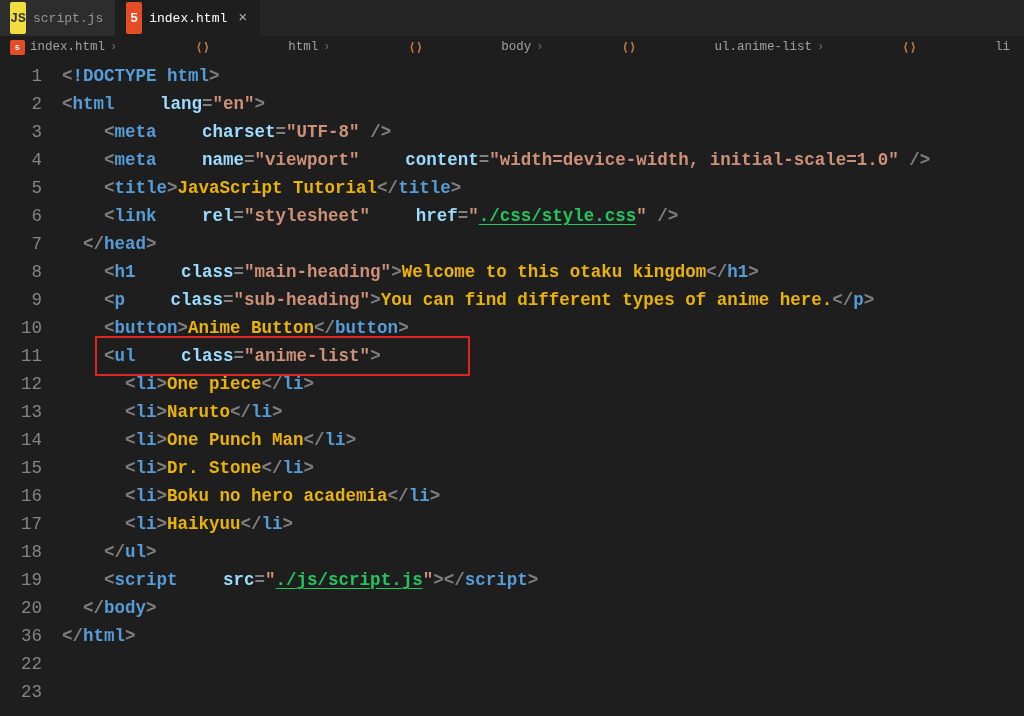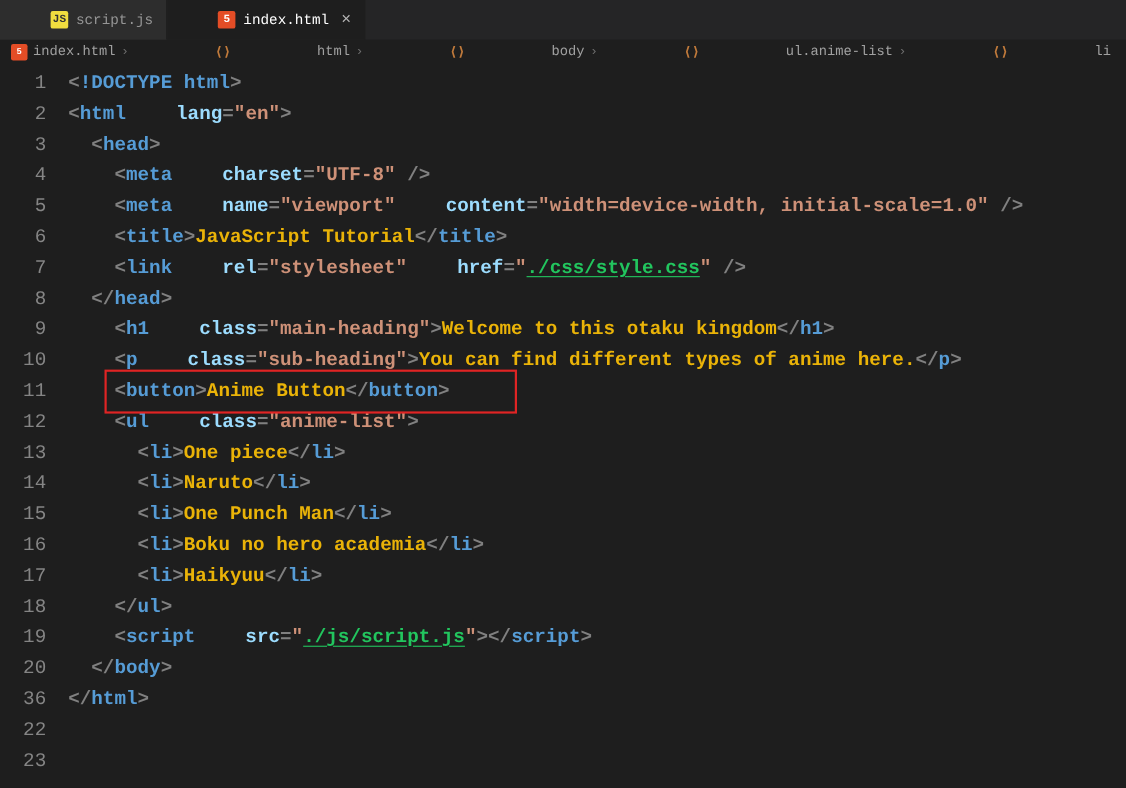--- a/index.html
+++ b/index.html
@@ -28,28 +28,27 @@
     color: #969696;
     background: #2d2d2d;
     border-right: 1px solid #1e1e1e;
   }
   .tab.active {
     background: #1e1e1e;
     color: #ffffff;
   }
   .tab-icon {
     width: 16px;
-    height: 16px;
+    height: 32px;
     display: flex;
     align-items: center;
     justify-content: center;
-    font-size: 10px;
+    font-size: 13px;
     font-weight: bold;
     border-radius: 2px;
-    margin-left: 36px;
   }
   .tab-icon.js { background: #f1dd3f; color: #333; }
   .tab-icon.html { background: #e44d26; color: #fff; }
   .tab-close {
     margin-left: 4px;
     font-size: 15px;
     color: #b5b5b5;
     line-height: 1;
   }
   .breadcrumbs {
@@ -174,21 +173,20 @@
   </div>
 
   <div class="code" style="position:relative;font-weight:bold;">
 
     <div class="red-box" style="left:33px;top:274px;width:375px;height:40px;"></div>
 
     <div class="code-line"><span class="pun">&lt;</span><span class="tag">!DOCTYPE</span><span class="txt"> </span><span class="tag">html</span><span class="pun">&gt;</span></div>
 
     <div class="code-line"><span class="pun">&lt;</span><span class="tag">html</span><span class="txt"> </span><span class="attr">lang</span><span class="pun">=</span><span class="str">"en"</span><span class="pun">&gt;</span></div>
 
-    <div class="code-line"><span class="txt">  </span><span class="pun">&lt;</span><span class="tag">head</span><span class="pun">&gt;</span></div>
 
     <div class="code-line"><span class="txt">    </span><span class="pun">&lt;</span><span class="tag">meta</span><span class="txt"> </span><span class="attr">charset</span><span class="pun">=</span><span class="str">"UTF-8"</span><span class="txt"> </span><span class="pun">/&gt;</span></div>
 
     <div class="code-line"><span class="txt">    </span><span class="pun">&lt;</span><span class="tag">meta</span><span class="txt"> </span><span class="attr">name</span><span class="pun">=</span><span class="str">"viewport"</span><span class="txt"> </span><span class="attr">content</span><span class="pun">=</span><span class="str">"width=device-width, initial-scale=1.0"</span><span class="txt"> </span><span class="pun">/&gt;</span></div>
 
     <div class="code-line"><span class="txt">    </span><span class="pun">&lt;</span><span class="tag">title</span><span class="pun">&gt;</span><span class="txt">JavaScript Tutorial</span><span class="pun">&lt;/</span><span class="tag">title</span><span class="pun">&gt;</span></div>
 
     <div class="code-line"><span class="txt">    </span><span class="pun">&lt;</span><span class="tag">link</span><span class="txt"> </span><span class="attr">rel</span><span class="pun">=</span><span class="str">"stylesheet"</span><span class="txt"> </span><span class="attr">href</span><span class="pun">=</span><span class="str">"</span><span class="link">./css/style.css</span><span class="str">"</span><span class="txt"> </span><span class="pun">/&gt;</span></div>
 
     <div class="code-line"><span class="txt">  </span><span class="pun">&lt;/</span><span class="tag">head</span><span class="pun">&gt;</span></div>
@@ -201,20 +199,21 @@
     <div class="code-line"><span class="txt">    </span><span class="pun">&lt;</span><span class="tag">button</span><span class="pun">&gt;</span><span class="txt">Anime Button</span><span class="pun">&lt;/</span><span class="tag">button</span><span class="pun">&gt;</span></div>
 
     <div class="code-line"><span class="txt">    </span><span class="pun">&lt;</span><span class="tag">ul</span><span class="txt"> </span><span class="attr">class</span><span class="pun">=</span><span class="str">"anime-list"</span><span class="pun">&gt;</span></div>
 
     <div class="code-line"><span class="txt">      </span><span class="pun">&lt;</span><span class="tag">li</span><span class="pun">&gt;</span><span class="txt">One piece</span><span class="pun">&lt;/</span><span class="tag">li</span><span class="pun">&gt;</span></div>
 
     <div class="code-line"><span class="txt">      </span><span class="pun">&lt;</span><span class="tag">li</span><span class="pun">&gt;</span><span class="txt">Naruto</span><span class="pun">&lt;/</span><span class="tag">li</span><span class="pun">&gt;</span></div>
 
     <div class="code-line"><span class="txt">      </span><span class="pun">&lt;</span><span class="tag">li</span><span class="pun">&gt;</span><span class="txt">One Punch Man</span><span class="pun">&lt;/</span><span class="tag">li</span><span class="pun">&gt;</span></div>
 
+    <div class="code-line"><span class="txt">      </span><span class="pun">&lt;</span><span class="tag">li</span><span class="pun">&gt;</span><span class="txt">Dr. Stone</span><span class="pun">&lt;/</span><span class="tag">li</span><span class="pun">&gt;</span></div>
 
     <div class="code-line"><span class="txt">      </span><span class="pun">&lt;</span><span class="tag">li</span><span class="pun">&gt;</span><span class="txt">Boku no hero academia</span><span class="pun">&lt;/</span><span class="tag">li</span><span class="pun">&gt;</span></div>
 
     <div class="code-line"><span class="txt">      </span><span class="pun">&lt;</span><span class="tag">li</span><span class="pun">&gt;</span><span class="txt">Haikyuu</span><span class="pun">&lt;/</span><span class="tag">li</span><span class="pun">&gt;</span></div>
 
     <div class="code-line"><span class="txt">    </span><span class="pun">&lt;/</span><span class="tag">ul</span><span class="pun">&gt;</span></div>
 
     <div class="code-line"><span class="txt">    </span><span class="pun">&lt;</span><span class="tag">script</span><span class="txt"> </span><span class="attr">src</span><span class="pun">=</span><span class="str">"</span><span class="link">./js/script.js</span><span class="str">"</span><span class="pun">&gt;&lt;/</span><span class="tag">script</span><span class="pun">&gt;</span></div>
 
     <div class="code-line"><span class="txt">  </span><span class="pun">&lt;/</span><span class="tag">body</span><span class="pun">&gt;</span></div>

